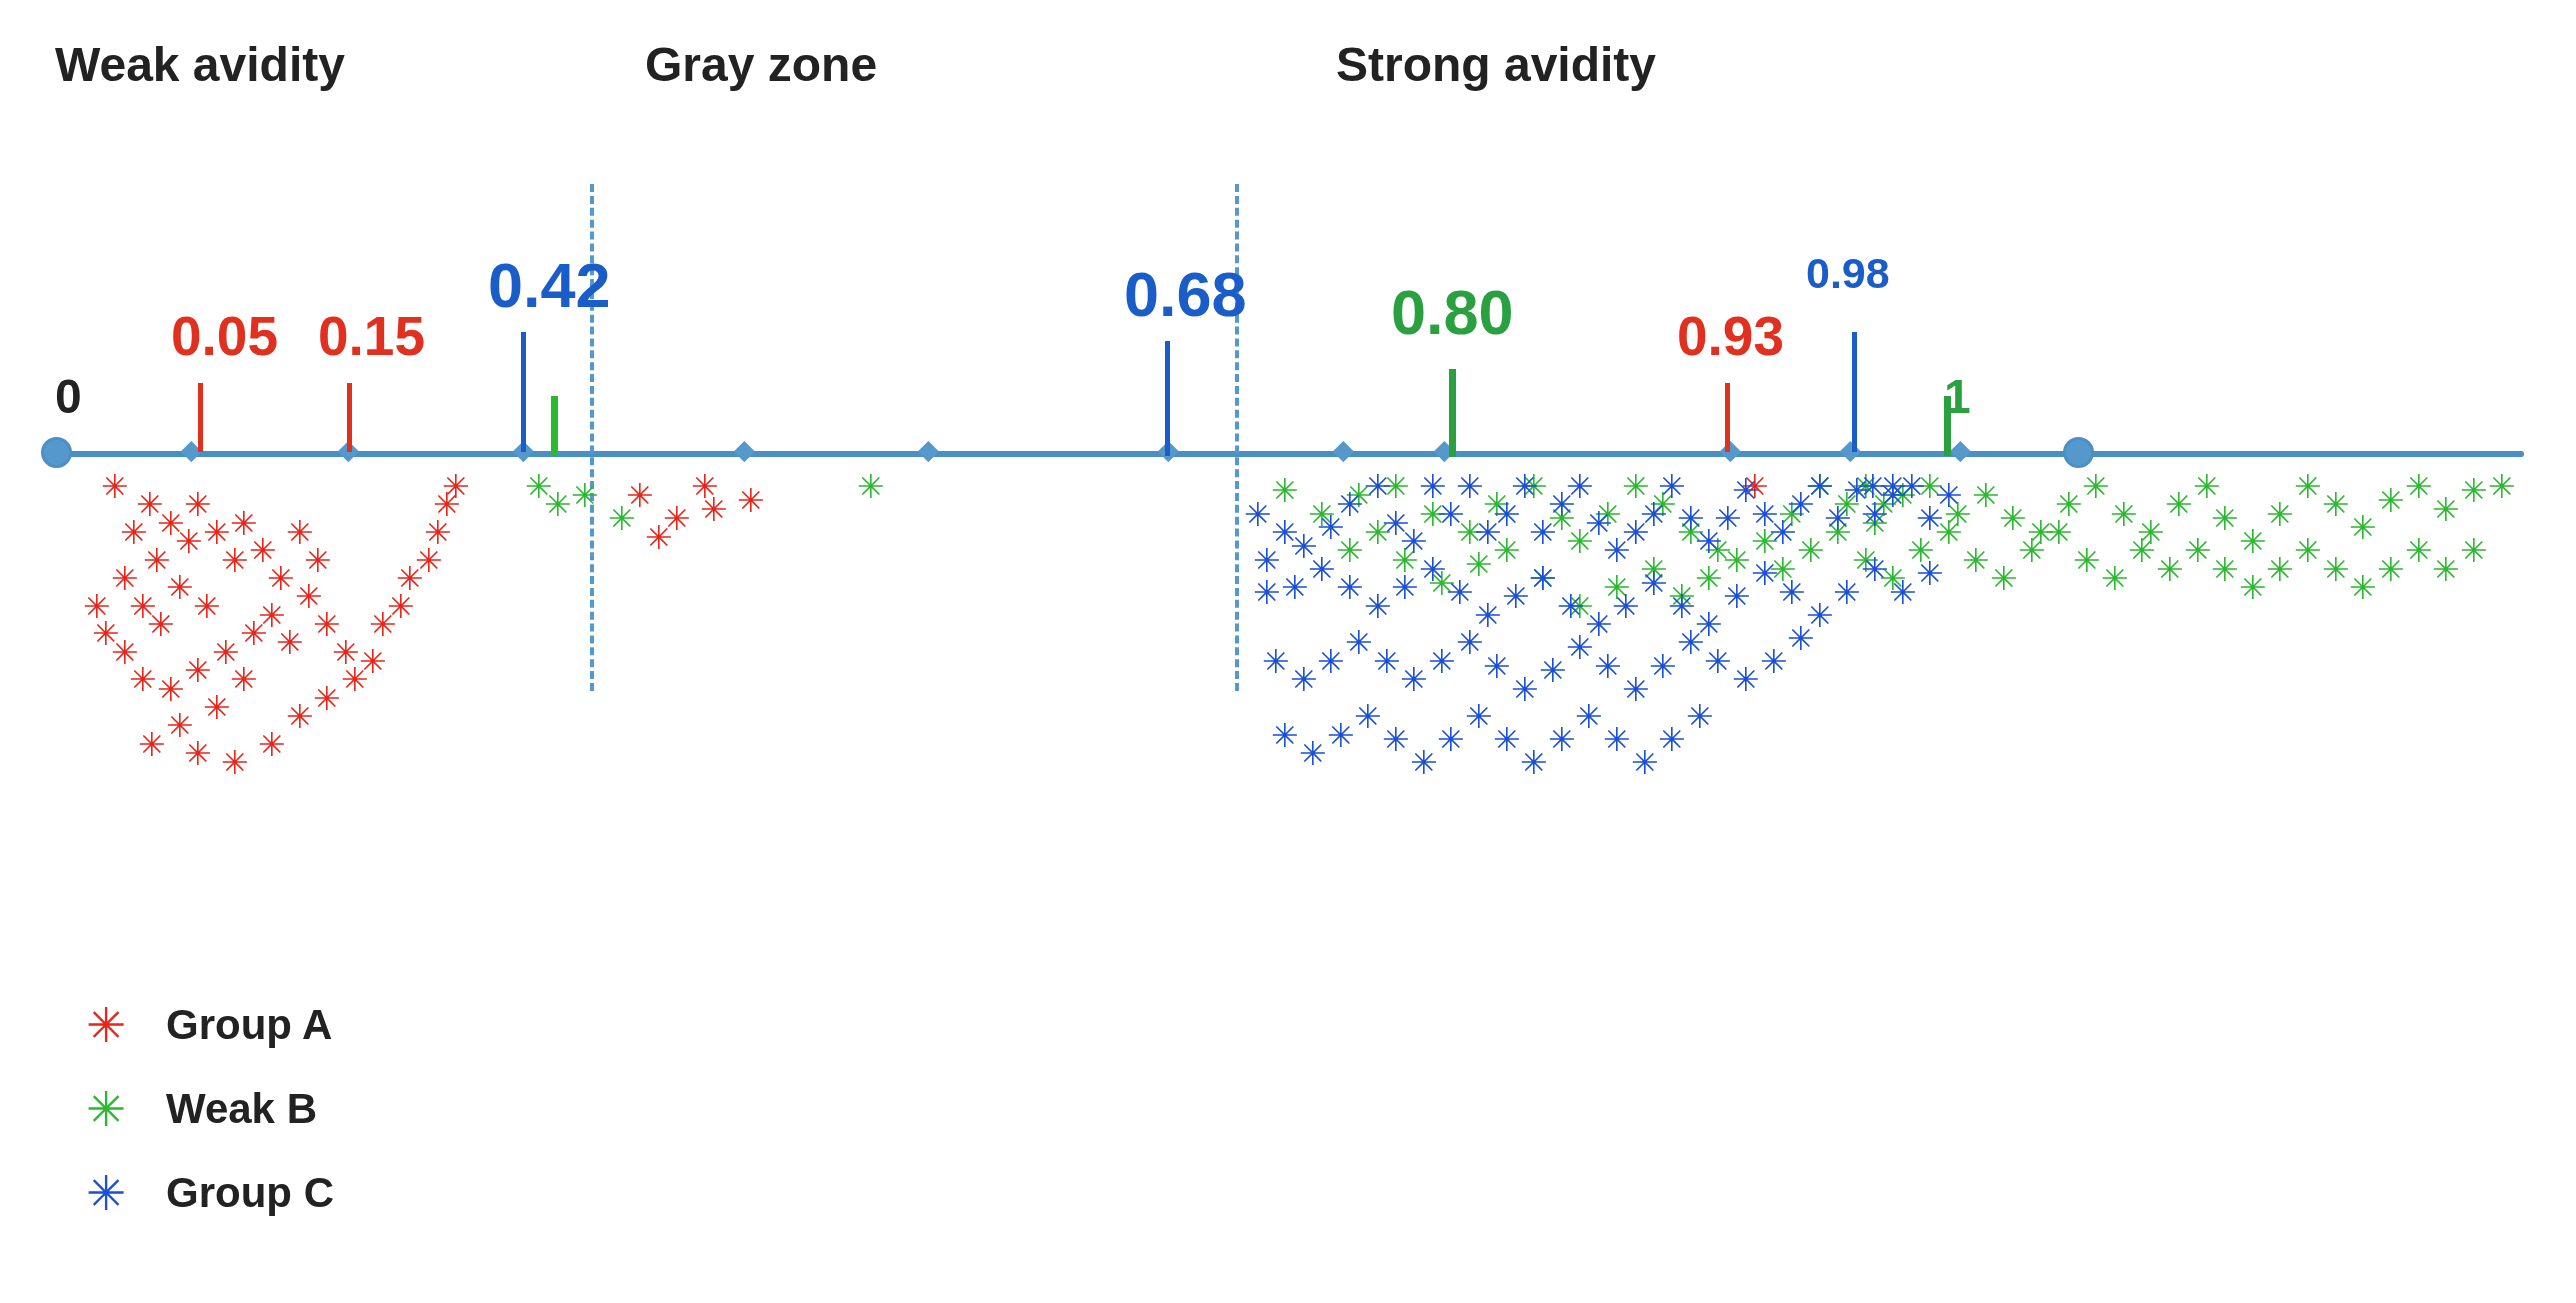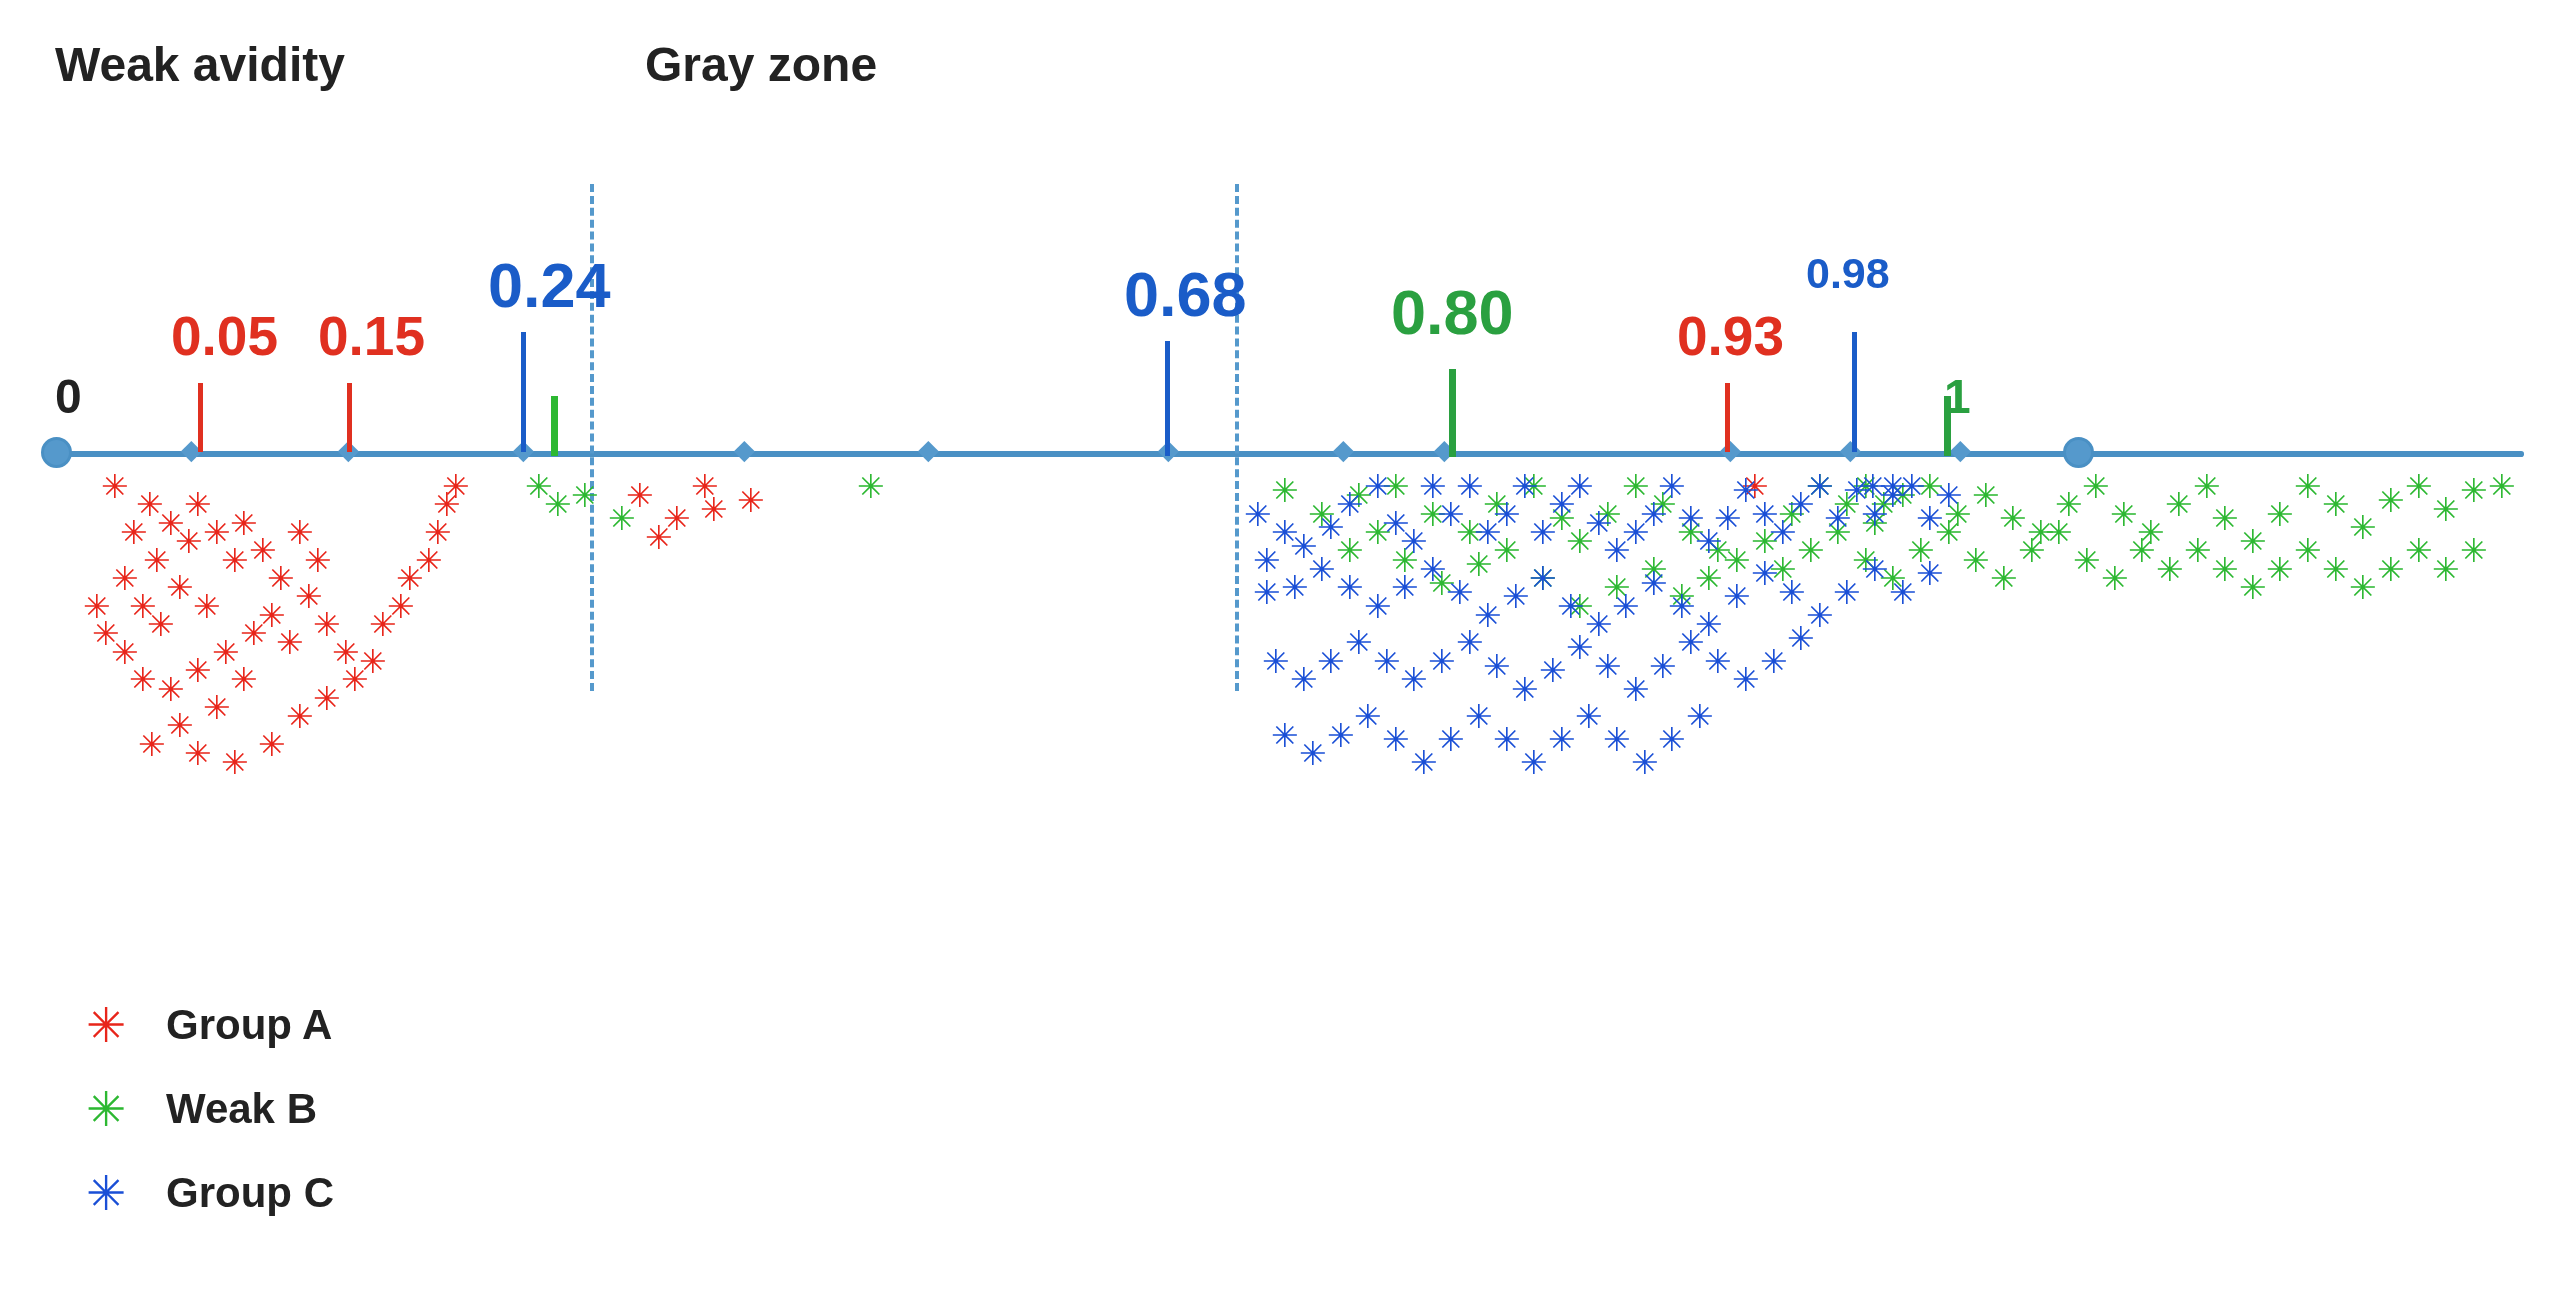--- a/index.html
+++ b/index.html
@@ -74,20 +74,21 @@
       color: #222;
     }
   </style>
 </head>
 <body>
 
 <div class="chart-container">
 
   <div class="region-label" style="left:55px; top:37px;">Weak avidity</div>
   <div class="region-label" style="left:645px; top:37px;text-align:center;">Gray zone</div>
+  <div class="region-label" style="left:1336px; top:37px;">Strong avidity</div>
 
   <div class="axis-line" style="left:55px; top:451px; width:2469px;"></div>
 
   <div style="position:absolute; left:41px; top:437px; width:31px; height:31px; border-radius:50%; background:#5599cc; border:3.7px solid #4a90c4;"></div>
   <div style="position:absolute; right:46px; top:437px; width:31px; height:31px; border-radius:50%; background:#5599cc; border:3.7px solid #4a90c4;"></div>
 
   <div style="position:absolute; left:184px; top:444px; width:14.7px; height:14.7px; background:#5599cc; transform:rotate(45deg);"></div>
   <div style="position:absolute; left:341px; top:444px; width:14.7px; height:14.7px; background:#5599cc; transform:rotate(45deg);"></div>
   <div style="position:absolute; left:516px; top:444px; width:14.7px; height:14.7px; background:#5599cc; transform:rotate(45deg);"></div>
   <div style="position:absolute; left:737px; top:444px; width:14.7px; height:14.7px; background:#5599cc; transform:rotate(45deg);"></div>
@@ -103,21 +104,21 @@
   <div class="dashed-line" style="left:1235px; top:184px;"></div>
 
   <div class="zero-label" style="left:55px; top:369px; color:#222;">0</div>
 
   <div style="position:absolute; left:171px; top:304px; font-size:55px; font-weight:bold; color:#e03020;">0.05</div>
   <div style="position:absolute; left:198px; top:383px; width:4.6px; height:69px; background:#e03020;"></div>
 
   <div style="position:absolute; left:318px; top:304px; font-size:55px; font-weight:bold; color:#e03020;">0.15</div>
   <div style="position:absolute; left:347px; top:383px; width:4.6px; height:69px; background:#e03020;"></div>
 
-  <div style="position:absolute; left:488px; top:249px; font-size:63px; font-weight:bold; color:#1a5cc8;">0.24</div>
+  <div style="position:absolute; left:488px; top:249px; font-size:63px; font-weight:bold; color:#1a5cc8;">0.42</div>
   <div style="position:absolute; left:521px; top:332px; width:4.6px; height:120px; background:#1a5cc8;"></div>
 
   <div style="position:absolute; left:551px; top:396px; width:7.4px; height:60px; background:#2db832;"></div>
 
   <div style="position:absolute; left:1124px; top:258px; font-size:63px; font-weight:bold; color:#1a5cc8;">0.68</div>
   <div style="position:absolute; left:1165px; top:341px; width:4.6px; height:115px; background:#1a5cc8;"></div>
 
   <div style="position:absolute; left:1391px; top:276px; font-size:63px; font-weight:bold; color:#2aa040;">0.80</div>
   <div style="position:absolute; left:1449px; top:369px; width:7.4px; height:88px; background:#2aa040;"></div>
 

